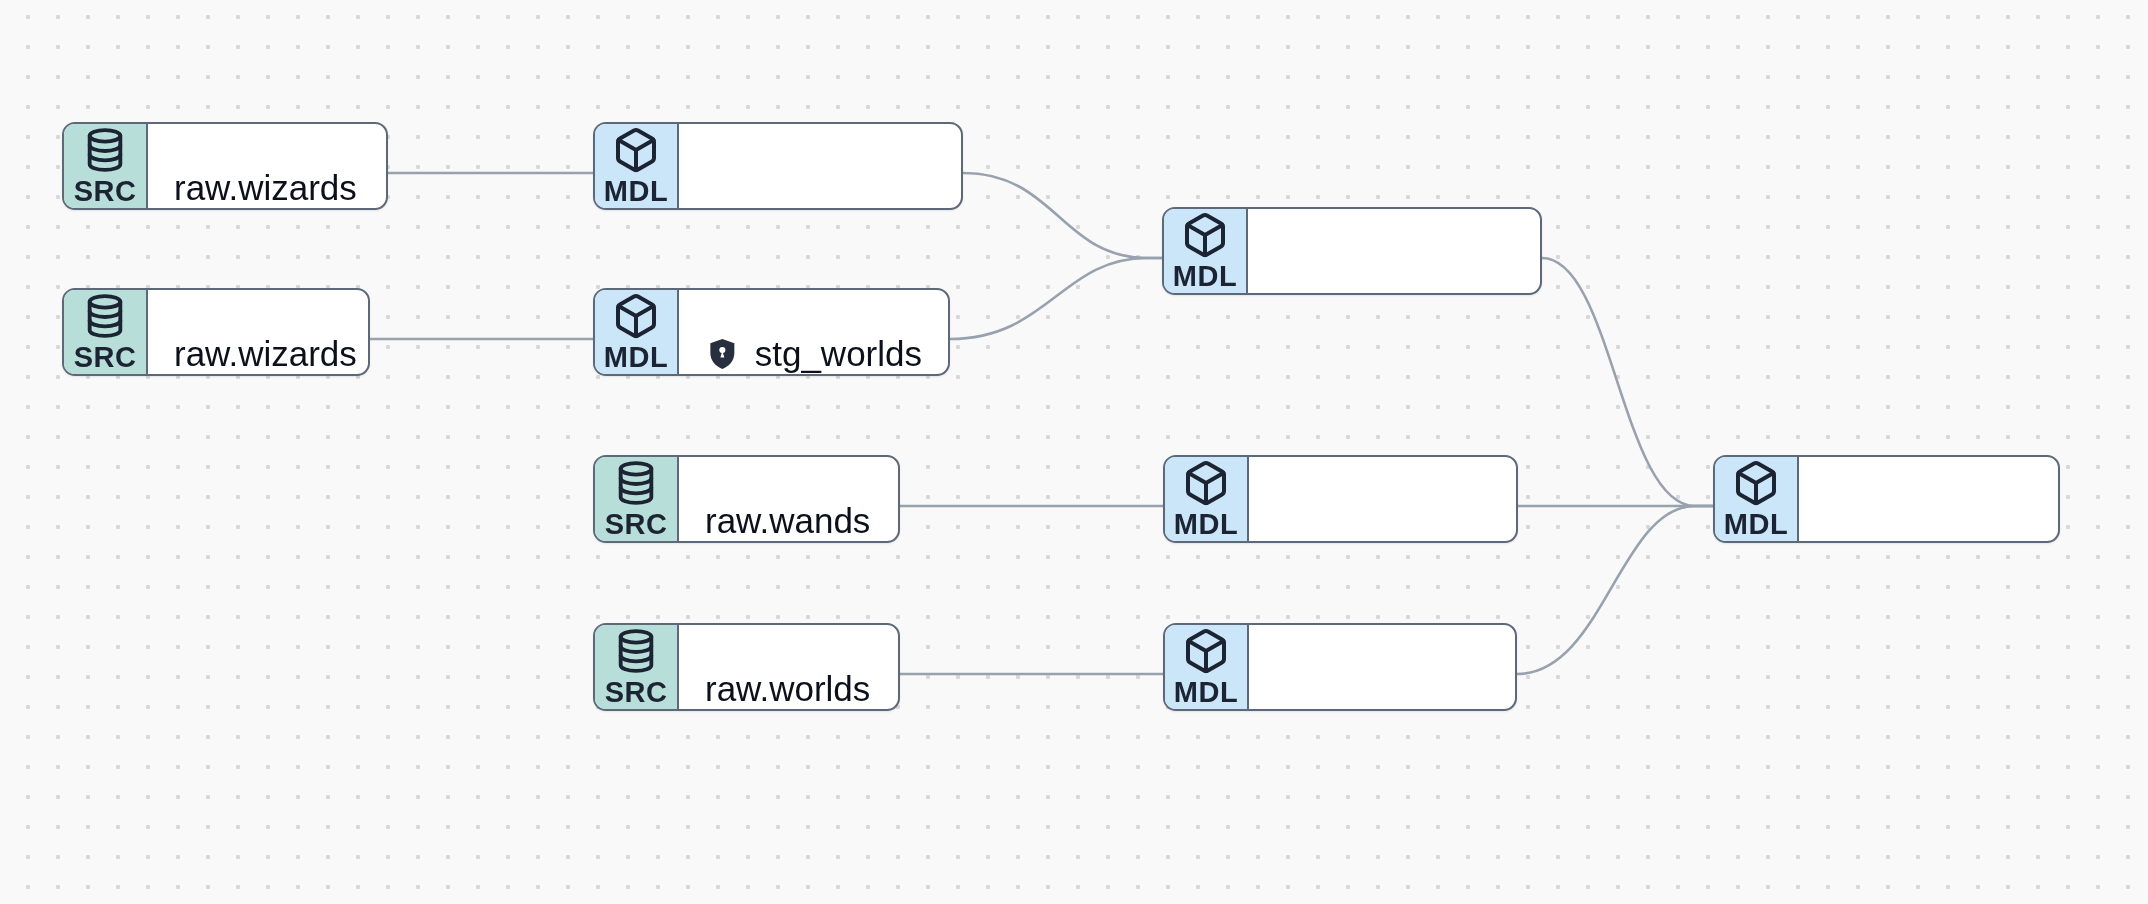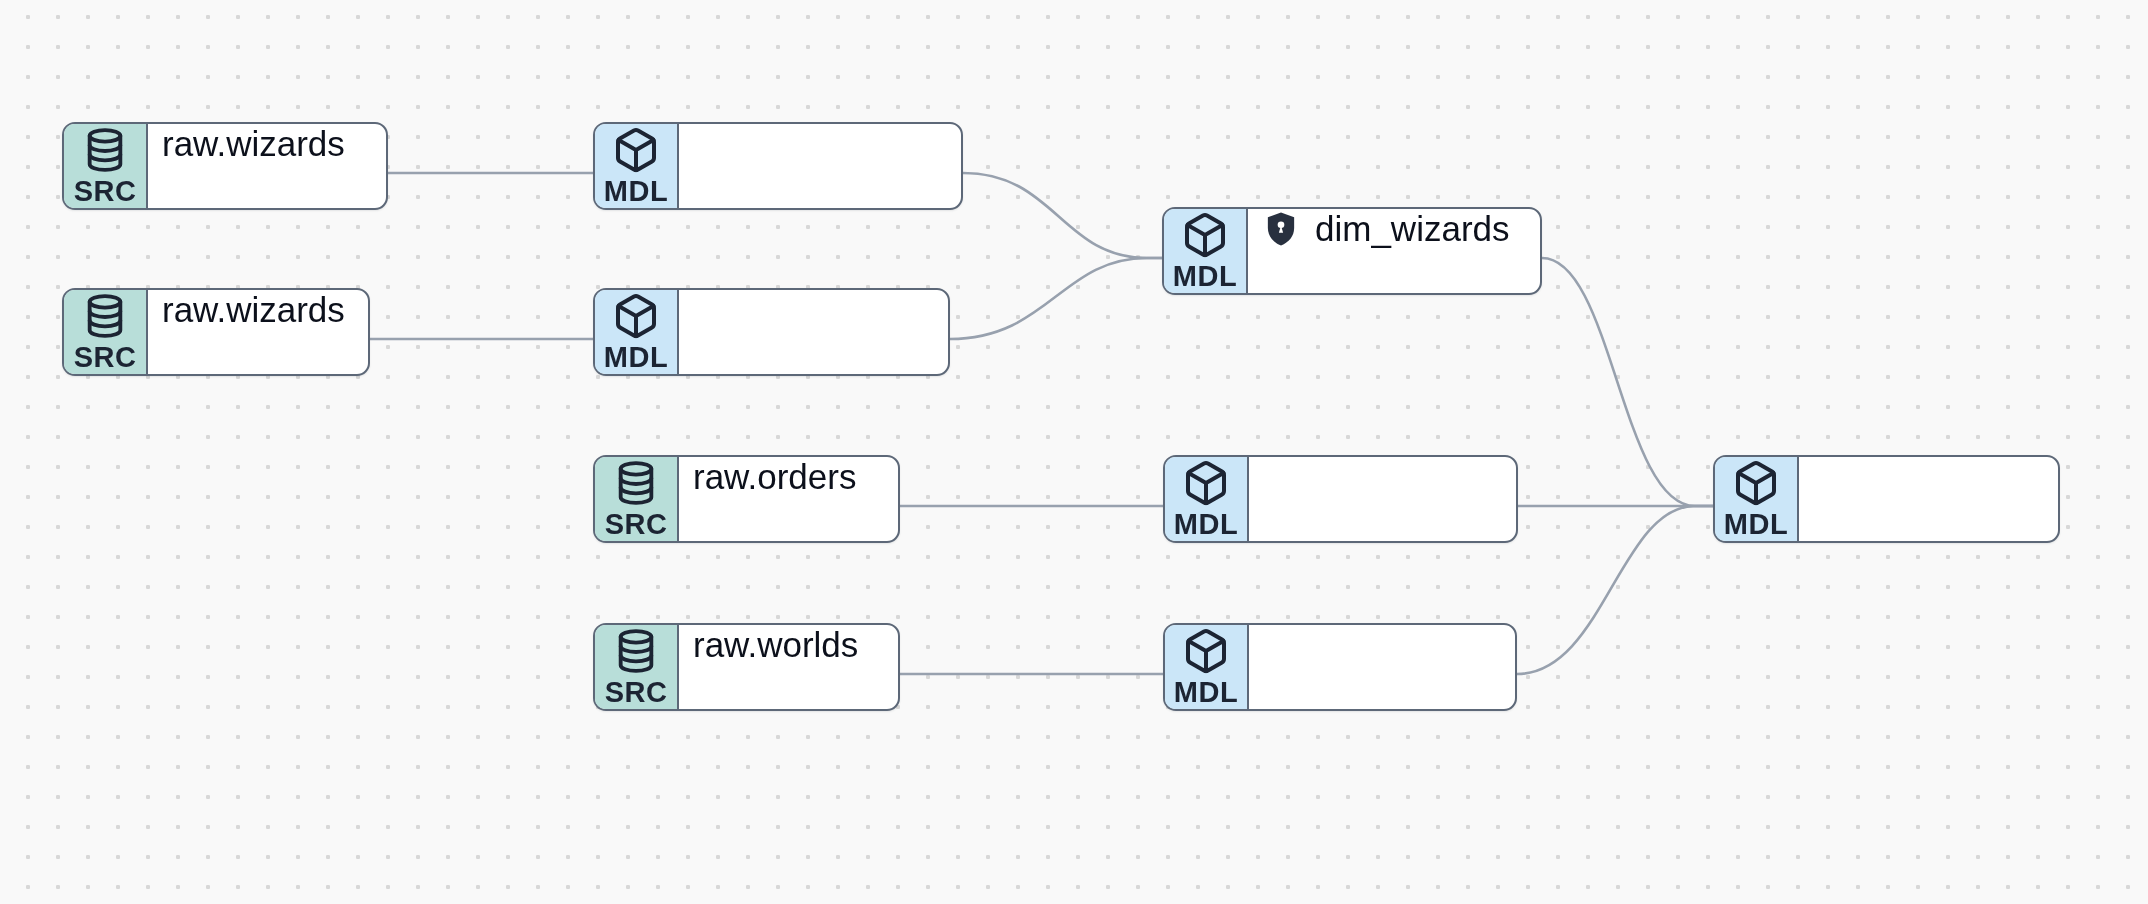--- a/index.html
+++ b/index.html
@@ -23,21 +23,21 @@
     flex:0 0 84px;width:84px;box-sizing:border-box;
     border-right:2.5px solid #5d6878;border-radius:10px 0 0 10px;
     display:flex;flex-direction:column;align-items:center;justify-content:center;gap:3px;
   }
   .badge.src{background:#b8ded9;}
   .badge.mdl{background:#cbe6f8;justify-content:center;}
   .badge-label{
     font-size:29px;font-weight:600;line-height:1;color:#1c2433;letter-spacing:.5px;
   }
   .node-body{
-    flex:1;display:flex;align-items:flex-start;padding:0 14px;gap:15px;min-width:0;
+    flex:1;display:flex;align-items:flex-end;padding:0 26px;gap:15px;min-width:0;
   }
   .node-title{
     font-size:35px;font-weight:500;color:#0c101b;white-space:nowrap;
   }
   .icon{display:block;}
 </style>
 </head>
 <body>
 
 <div class="canvas">
@@ -97,53 +97,53 @@
 
   <div class="node" style="left:593px;top:288px;width:357px">
     <div class="badge mdl">
       <svg class="icon" width="48" height="48" viewBox="0 0 24 24" fill="none" stroke="#1c2433" stroke-width="2" stroke-linecap="round" stroke-linejoin="round">
         <path d="M21 16V8a2 2 0 0 0-1-1.73l-7-4a2 2 0 0 0-2 0l-7 4A2 2 0 0 0 3 8v8a2 2 0 0 0 1 1.73l7 4a2 2 0 0 0 2 0l7-4A2 2 0 0 0 21 16z"></path>
         <polyline points="3.27 6.96 12 12.01 20.73 6.96"></polyline>
         <line x1="12" y1="22.08" x2="12" y2="12"></line>
       </svg>
       <span class="badge-label">MDL</span>
     </div>
+    <div class="node-body">
+      <svg class="icon" width="38" height="40" viewBox="0 0 24 24">
+        <path fill="#28303f" d="M12 1.6l8.3 3v6.6c0 5.5-3.4 9.2-8.3 11.2-4.9-2-8.3-5.7-8.3-11.2V4.6z"></path>
+        <circle cx="12" cy="9.3" r="2.1" fill="#ffffff"></circle>
+        <path fill="#ffffff" d="M12 9.8l1.35 4.6h-2.7z"></path>
+      </svg>
+      <span class="node-title">stg_worlds</span>
+    </div>
   </div>
 
   <div class="node" style="left:1162px;top:207px;width:380px">
     <div class="badge mdl">
       <svg class="icon" width="48" height="48" viewBox="0 0 24 24" fill="none" stroke="#1c2433" stroke-width="2" stroke-linecap="round" stroke-linejoin="round">
         <path d="M21 16V8a2 2 0 0 0-1-1.73l-7-4a2 2 0 0 0-2 0l-7 4A2 2 0 0 0 3 8v8a2 2 0 0 0 1 1.73l7 4a2 2 0 0 0 2 0l7-4A2 2 0 0 0 21 16z"></path>
         <polyline points="3.27 6.96 12 12.01 20.73 6.96"></polyline>
         <line x1="12" y1="22.08" x2="12" y2="12"></line>
       </svg>
       <span class="badge-label">MDL</span>
-    </div>
-    <div class="node-body">
-      <svg class="icon" width="38" height="40" viewBox="0 0 24 24">
-        <path fill="#28303f" d="M12 1.6l8.3 3v6.6c0 5.5-3.4 9.2-8.3 11.2-4.9-2-8.3-5.7-8.3-11.2V4.6z"></path>
-        <circle cx="12" cy="9.3" r="2.1" fill="#ffffff"></circle>
-        <path fill="#ffffff" d="M12 9.8l1.35 4.6h-2.7z"></path>
-      </svg>
-      <span class="node-title">dim_wizards</span>
     </div>
   </div>
 
   <div class="node" style="left:593px;top:455px;width:307px">
     <div class="badge src">
       <svg class="icon" width="46" height="48" viewBox="0 0 24 24" fill="none" stroke="#1c2433" stroke-width="2" stroke-linecap="round">
         <ellipse cx="12" cy="4.6" rx="8" ry="3"></ellipse>
         <path d="M4 4.6v14.8c0 1.66 3.58 3 8 3s8-1.34 8-3V4.6"></path>
         <path d="M4 9.5c0 1.66 3.58 3 8 3s8-1.34 8-3"></path>
         <path d="M4 14.4c0 1.66 3.58 3 8 3s8-1.34 8-3"></path>
       </svg>
       <span class="badge-label">SRC</span>
     </div>
     <div class="node-body">
-      <span class="node-title">raw.orders</span>
+      <span class="node-title">raw.wands</span>
     </div>
   </div>
 
   <div class="node" style="left:1163px;top:455px;width:355px">
     <div class="badge mdl">
       <svg class="icon" width="48" height="48" viewBox="0 0 24 24" fill="none" stroke="#1c2433" stroke-width="2" stroke-linecap="round" stroke-linejoin="round">
         <path d="M21 16V8a2 2 0 0 0-1-1.73l-7-4a2 2 0 0 0-2 0l-7 4A2 2 0 0 0 3 8v8a2 2 0 0 0 1 1.73l7 4a2 2 0 0 0 2 0l7-4A2 2 0 0 0 21 16z"></path>
         <polyline points="3.27 6.96 12 12.01 20.73 6.96"></polyline>
         <line x1="12" y1="22.08" x2="12" y2="12"></line>
       </svg>

